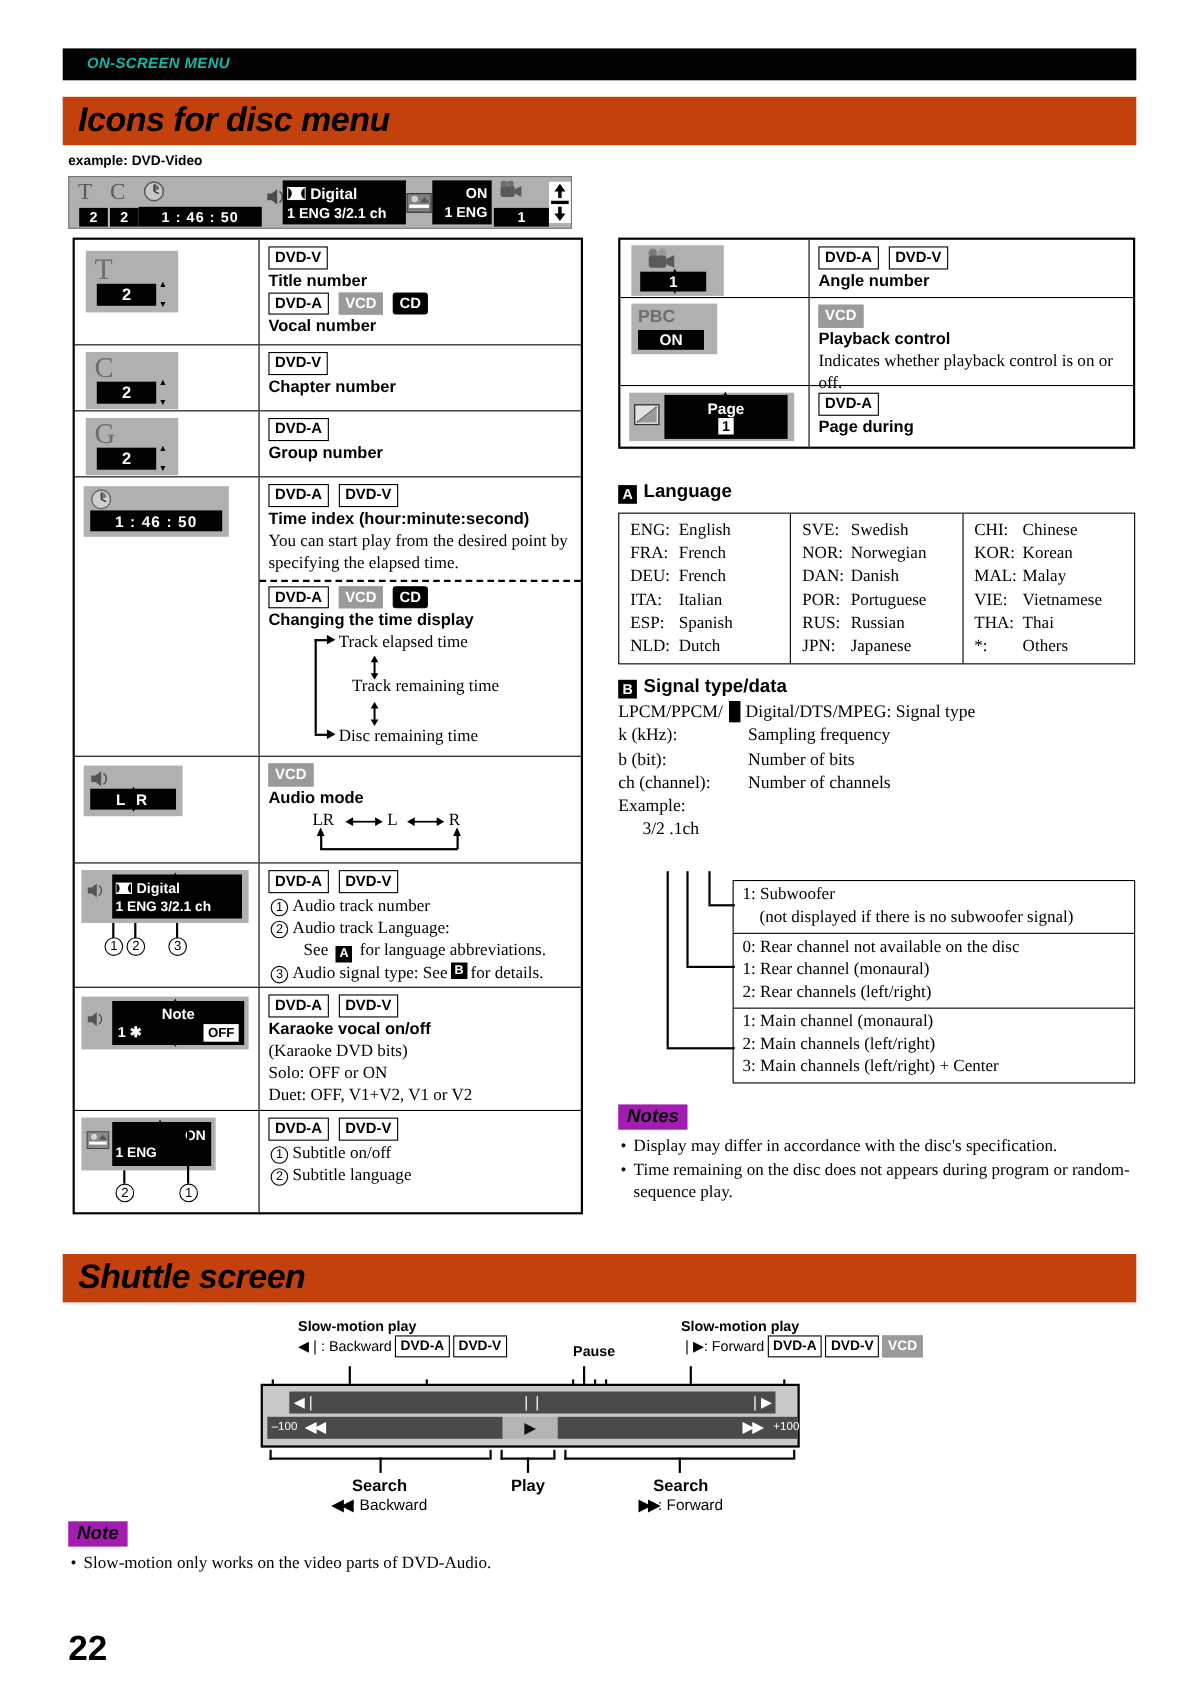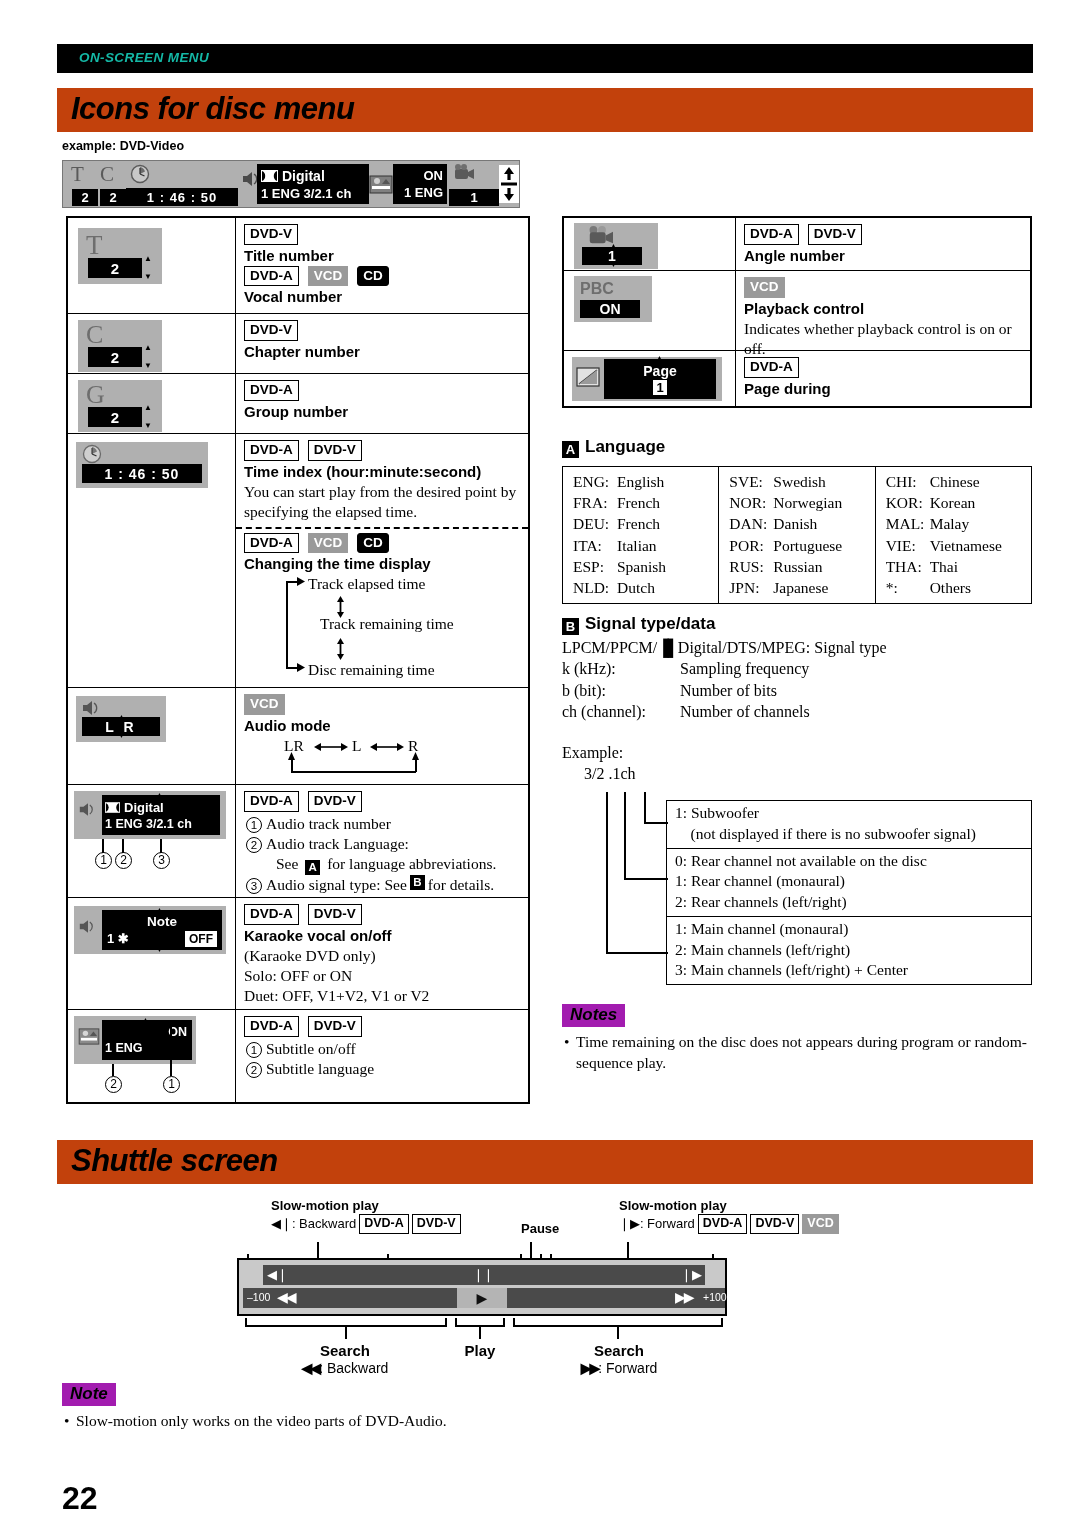--- a/index.html
+++ b/index.html
@@ -472,21 +472,21 @@
         <span class="abs" style="left:82px;top:0px;font-size:7px;">▲</span>
         <span class="abs" style="left:82px;top:40px;font-size:7px;">▼</span>
       </div>
     </div>
     <div class="cdesc">
       <div class="badgerow">
         <span class="badge dvd">DVD-A</span>
         <span class="badge dvd">DVD-V</span>
       </div>
       <div class="hd">Karaoke vocal on/off</div>
-      <div class="bd">(Karaoke DVD only)</div>
+      <div class="bd">(Karaoke DVD bits)</div>
       <div class="bd">Solo: OFF or ON</div>
       <div class="bd">Duet: OFF, V1+V2, V1 or V2</div>
     </div>
   </div>
 
   <div class="trow" style="height:92px;">
     <div class="cico">
       <div class="thumb abs" style="left:6px;top:6px;width:122px;height:48px;">
         <svg class="abs" style="left:4px;top:12px;" width="22" height="17" viewBox="0 0 24 19">
           <rect x="1" y="1" width="22" height="17" fill="#8a8a8a" stroke="#444" stroke-width="1"></rect>
@@ -677,21 +677,21 @@
 <div class="abs" id="signal-block">
   <div>
     <span class="sqbadge">B</span><span class="subhead">Signal type/data</span>
   </div>
   <div class="sig-line" style="margin-top:2px;">
     <span>LPCM/PPCM/</span><span class="dd">▐▌</span><span>Digital/DTS/MPEG: Signal type</span>
   </div>
   <div class="sig-line"><span class="lab">k (kHz):</span><span>Sampling frequency</span></div>
   <div class="sig-line"><span class="lab">b (bit):</span><span>Number of bits</span></div>
   <div class="sig-line"><span class="lab">ch (channel):</span><span>Number of channels</span></div>
-  <div class="sig-line" style="margin-top:20px;">Example:</div>
+  <div class="sig-line" style="margin-top:0;">Example:</div>
   <div class="sig-line" style="margin-left:22px;">3/2 .1ch</div>
 </div>
 
 <div class="abs" style="left:562px;top:792px;width:110px;height:180px;">
   <div class="vline" style="left:44px;top:0;height:160px;"></div>
   <div class="hline" style="left:44px;top:160px;width:62px;"></div>
   <div class="vline" style="left:62px;top:0;height:86px;"></div>
   <div class="hline" style="left:62px;top:86px;width:44px;"></div>
   <div class="vline" style="left:82px;top:0;height:30px;"></div>
   <div class="hline" style="left:82px;top:30px;width:24px;"></div>
@@ -710,20 +710,21 @@
   <div class="grp">
     <div class="cl">1: Main channel (monaural)</div>
     <div class="cl">2: Main channels (left/right)</div>
     <div class="cl">3: Main channels (left/right) + Center</div>
   </div>
 </div>
 
 <div class="abs" style="left:562px;top:1004px;width:470px;">
   <span class="notebadge">Notes</span>
   <ul class="notelist">
+    <li>Display may differ in accordance with the disc's specification.</li>
     <li>Time remaining on the disc does not appears during program or random-sequence play.</li>
   </ul>
 </div>
 
 <div class="abs banner" id="banner-shuttle">
   <span class="btxt">Shuttle screen</span>
 </div>
 
 <div class="abs" id="shuttle-area">
 

